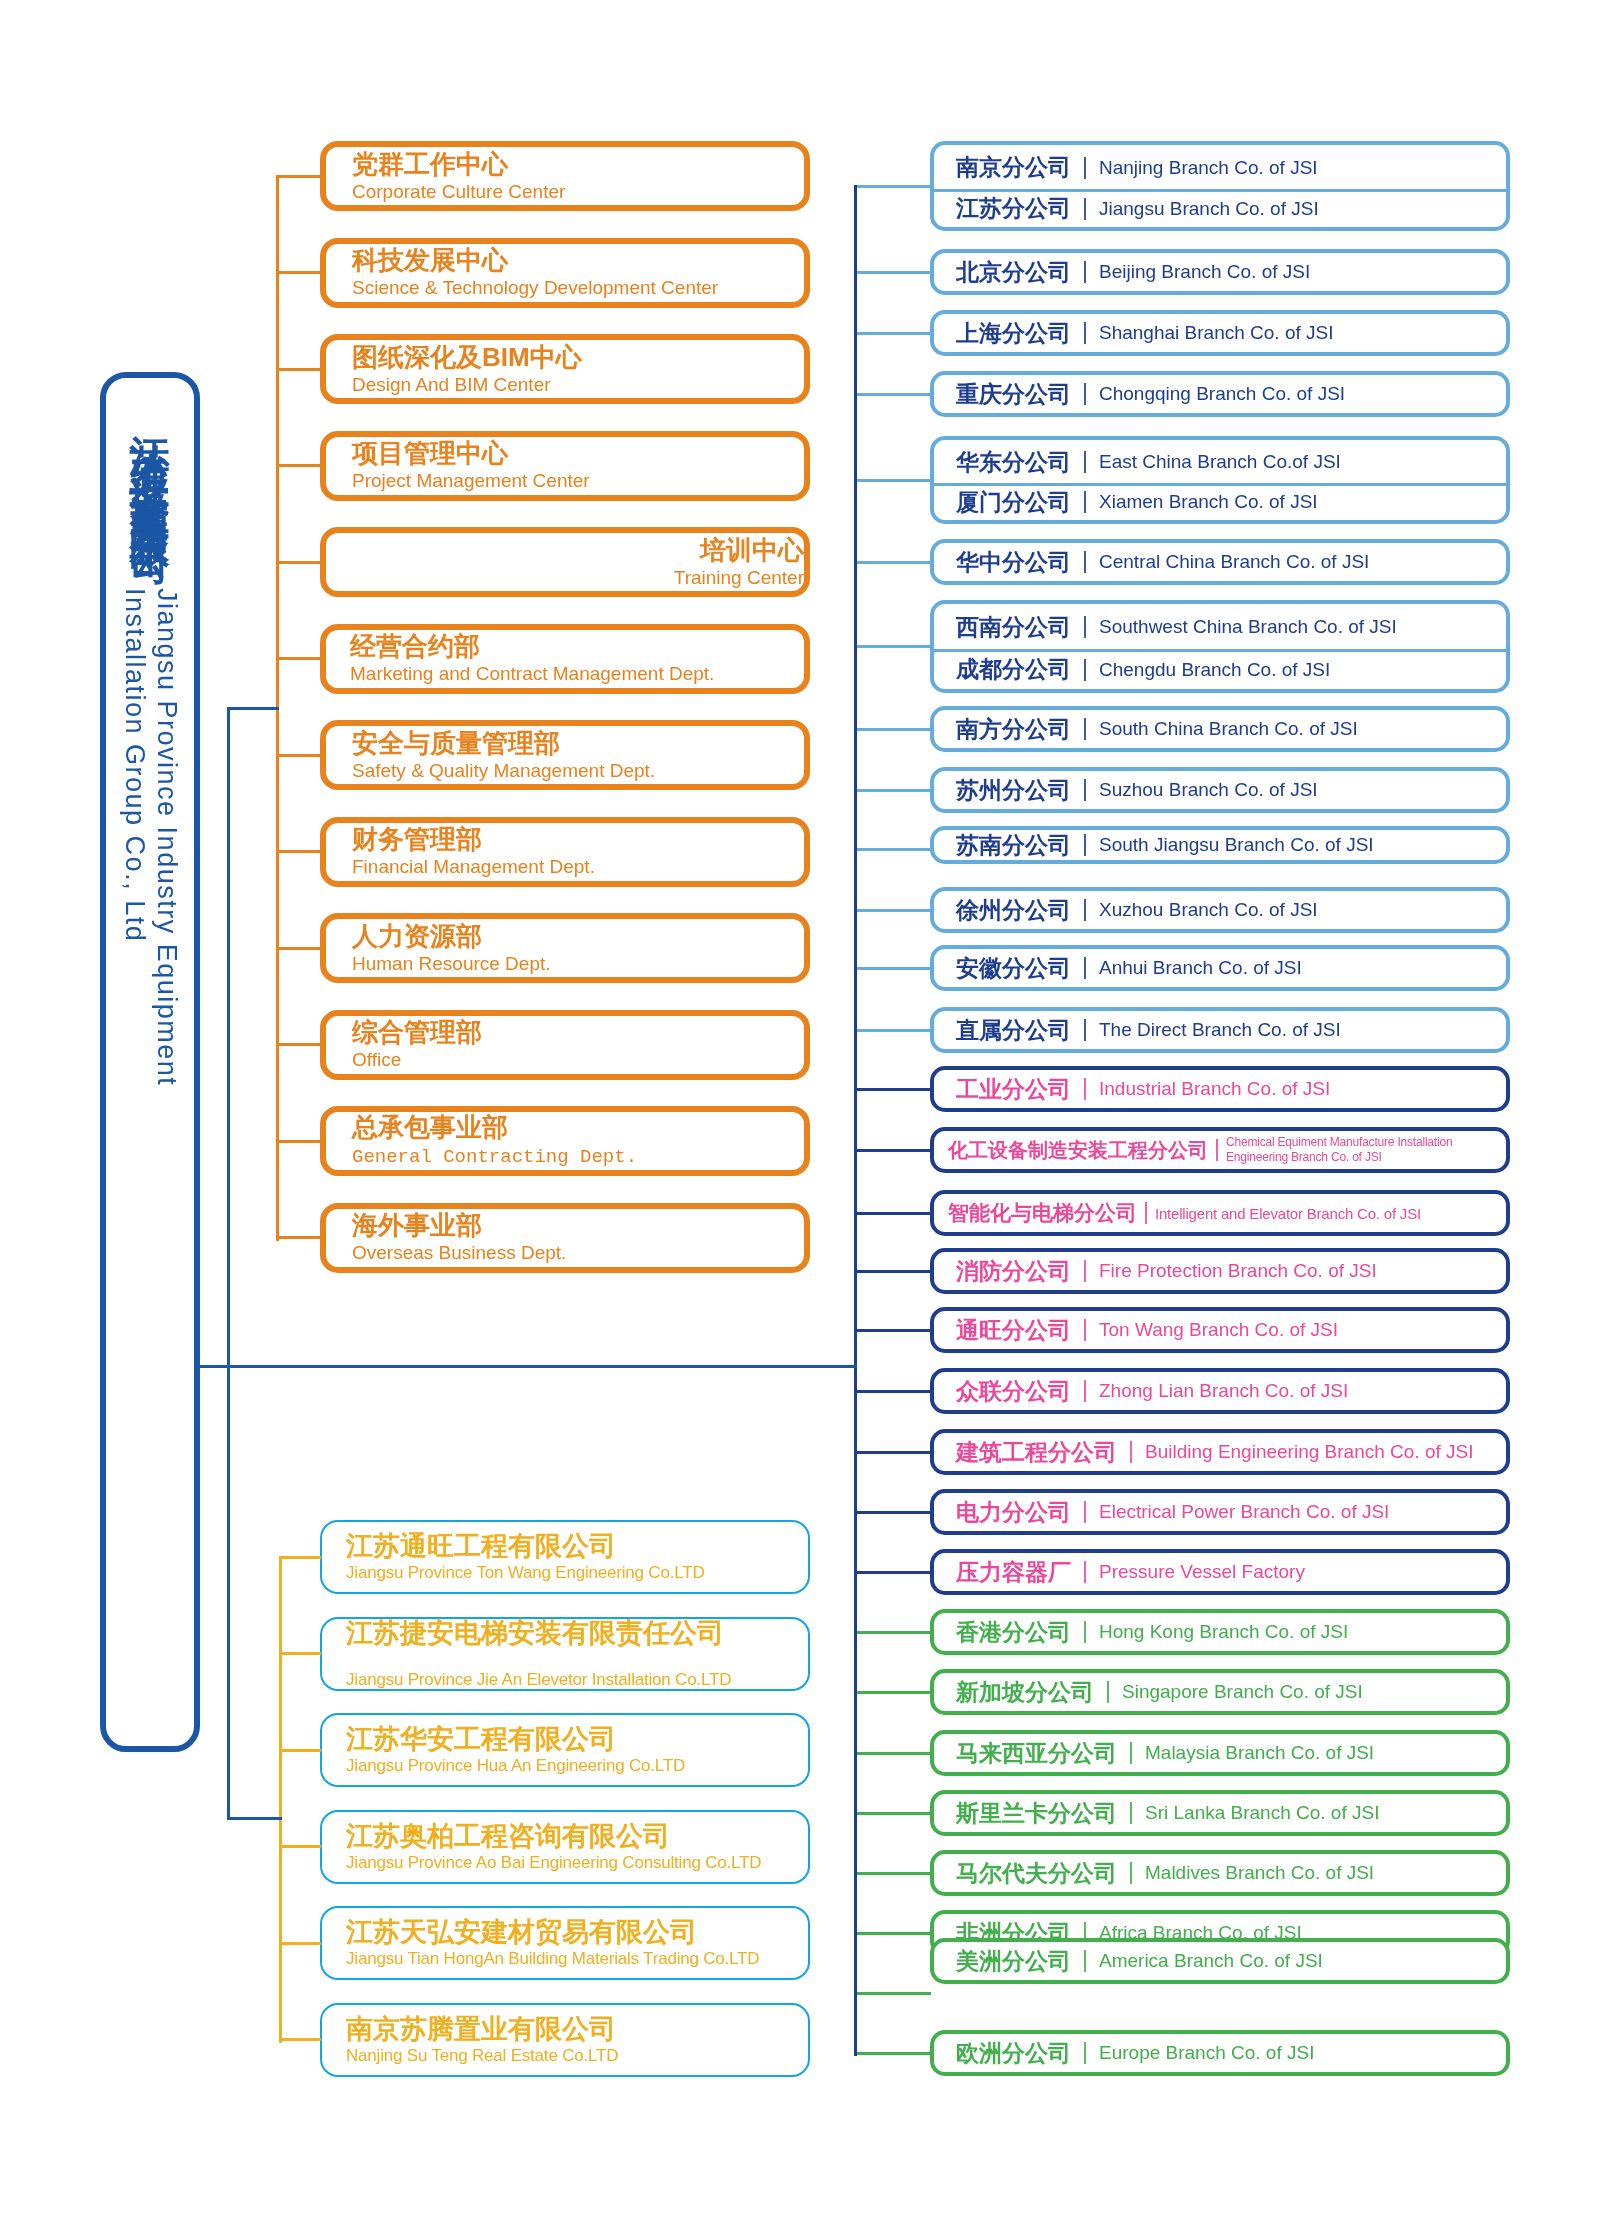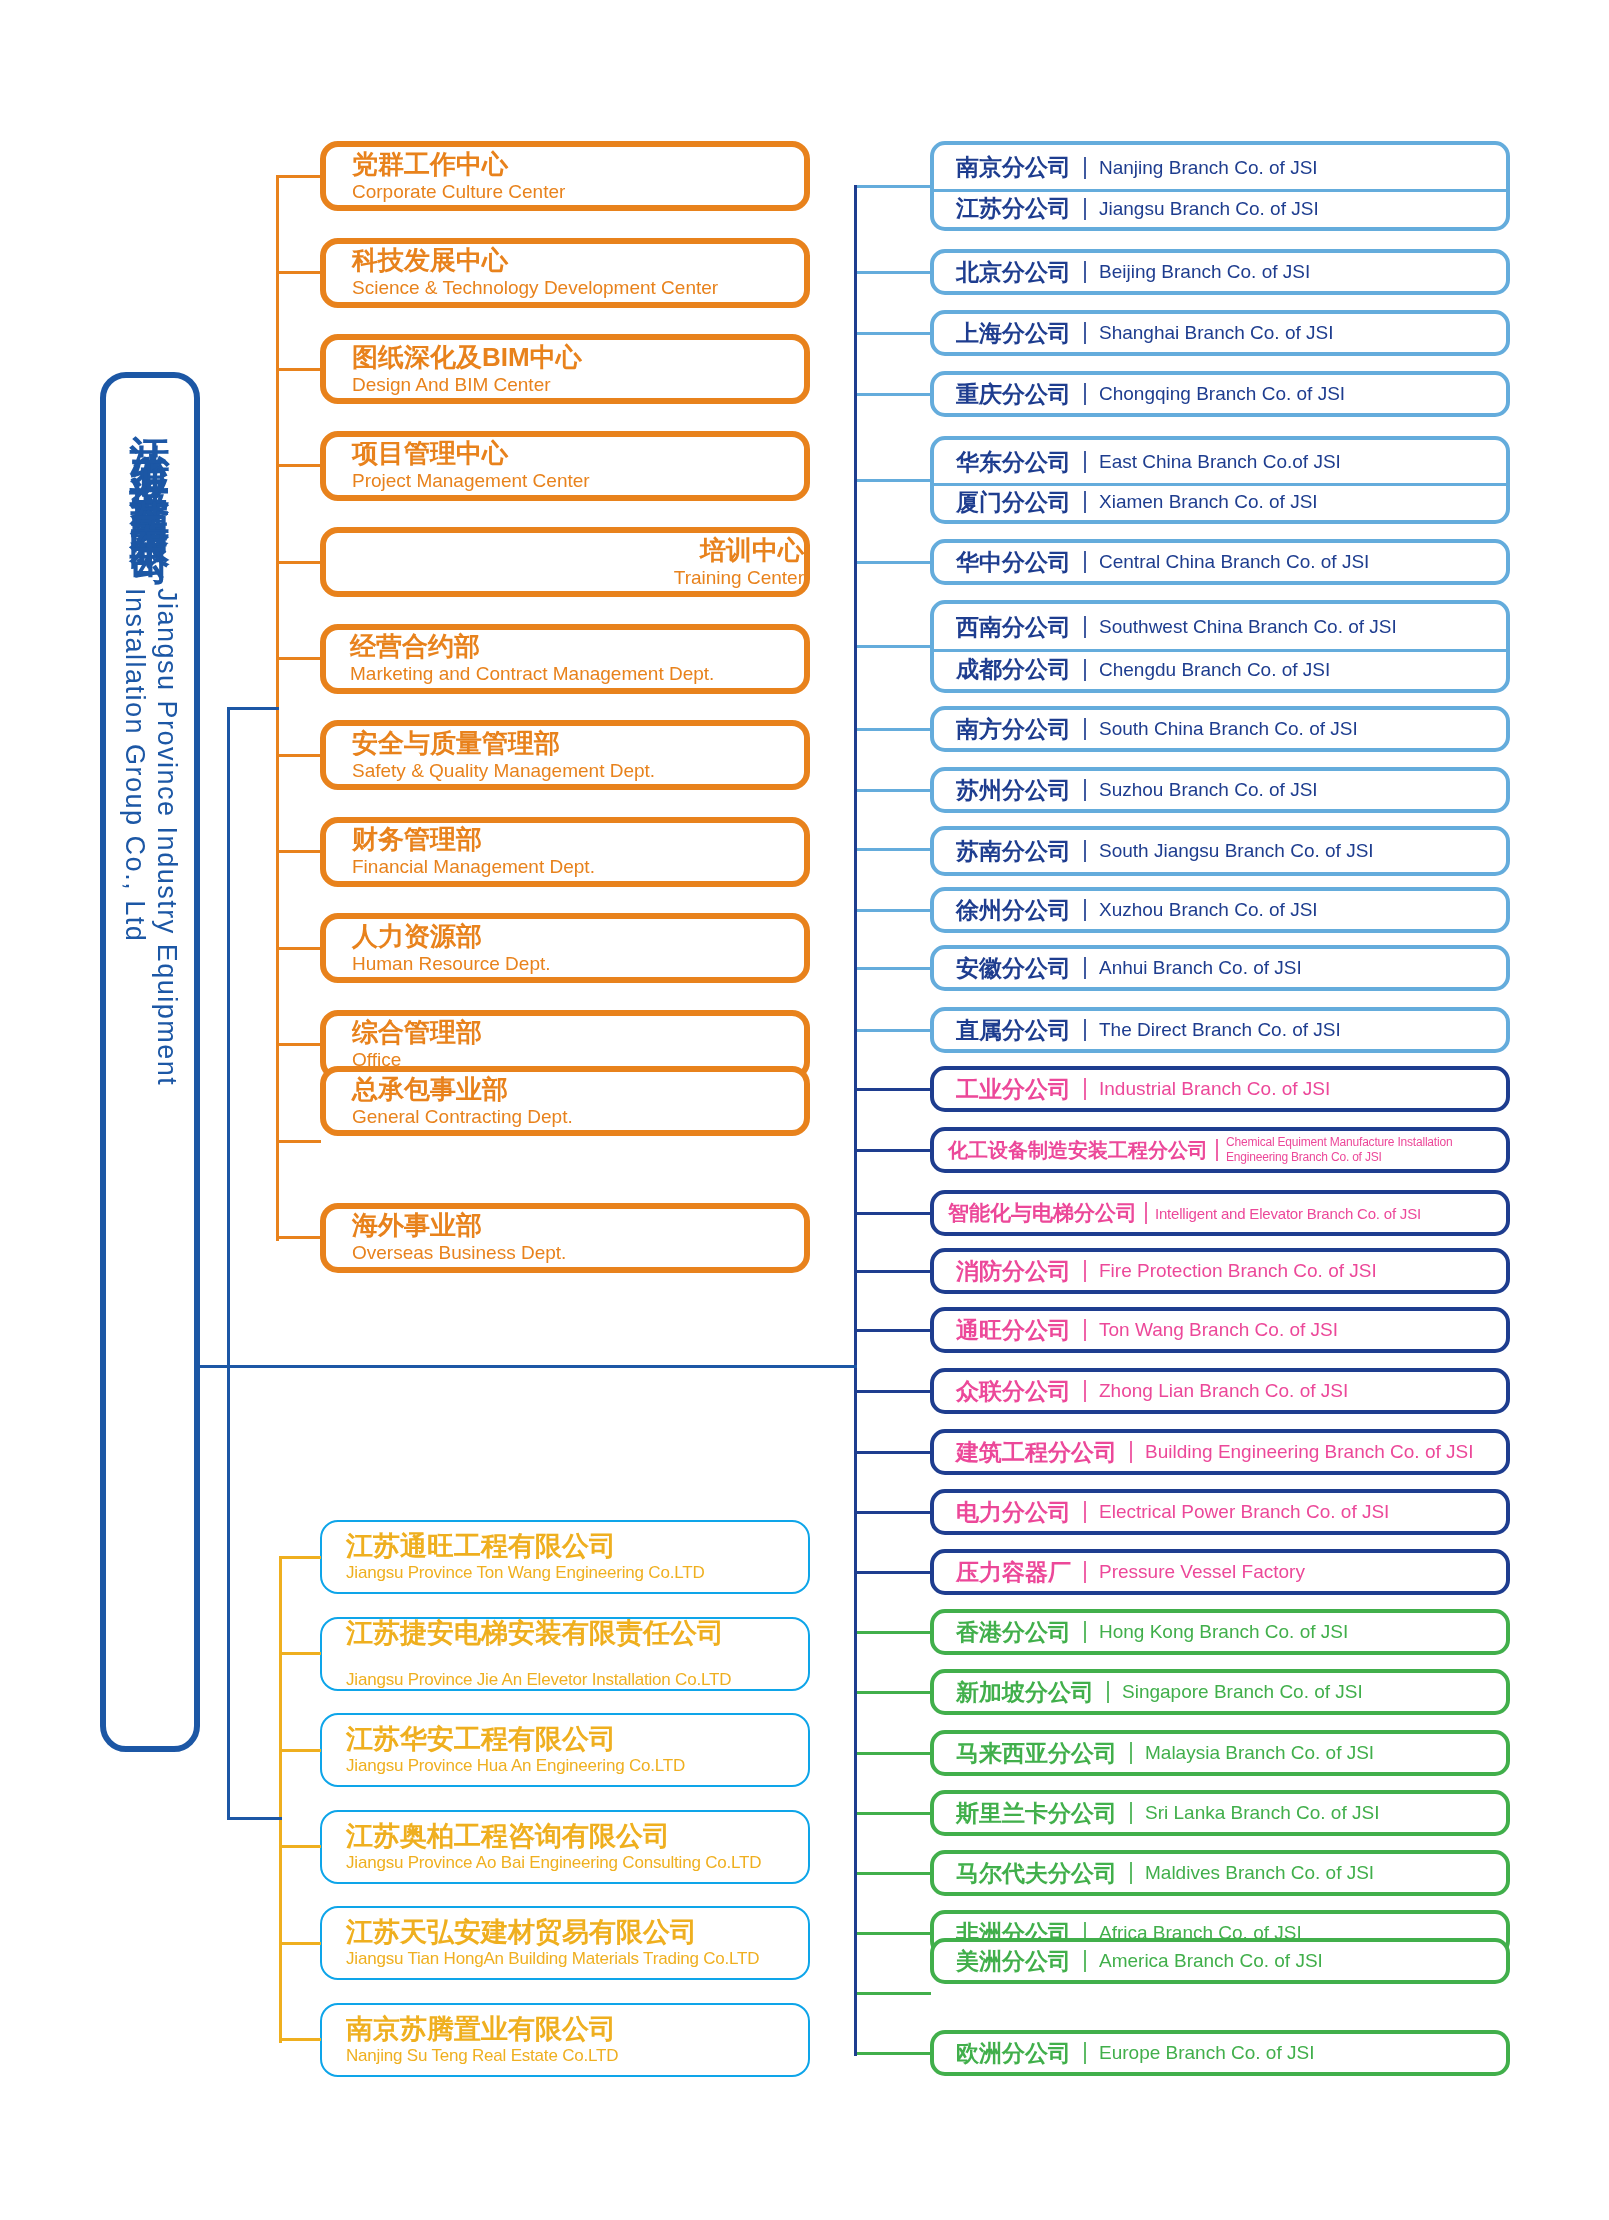--- a/index.html
+++ b/index.html
@@ -109,21 +109,21 @@
         <div class="en">Financial Management Dept.</div>
       </div>
       <div class="box dept" style="top: 913px;">
         <div class="zh">人力资源部</div>
         <div class="en">Human Resource Dept.</div>
       </div>
       <div class="box dept" style="top: 1009.5px;">
         <div class="zh">综合管理部</div>
         <div class="en">Office</div>
       </div>
-      <div class="box dept" style="top: 1066px;">
+      <div class="box dept" style="top: 1106px; font-family: Liberation Mono, monospace;">
         <div class="zh">总承包事业部</div>
         <div class="en">General Contracting Dept.</div>
       </div>
       <div class="box dept" style="top: 1202.5px;">
         <div class="zh">海外事业部</div>
         <div class="en">Overseas Business Dept.</div>
       </div>
       <div class="box subs" style="top: 1520px;">
         <div class="zh">江苏通旺工程有限公司</div>
         <div class="en">Jiangsu Province Ton Wang Engineering Co.LTD</div>
@@ -234,21 +234,21 @@
           <span class="ben">South China Branch Co. of JSI</span>
         </div>
       </div>
       <div class="bbox g-light" style="top: 767px; height: 46px;">
         <div class="brow">
           <span class="bzh">苏州分公司</span>
           <span class="bsep"></span>
           <span class="ben">Suzhou Branch Co. of JSI</span>
         </div>
       </div>
-      <div class="bbox g-light" style="top: 826px; height: 50px;">
+      <div class="bbox g-light" style="top: 826px; height: 38px;">
         <div class="brow">
           <span class="bzh">苏南分公司</span>
           <span class="bsep"></span>
           <span class="ben">South Jiangsu Branch Co. of JSI</span>
         </div>
       </div>
       <div class="bbox g-light" style="top: 887px; height: 46px;">
         <div class="brow">
           <span class="bzh">徐州分公司</span>
           <span class="bsep"></span>

